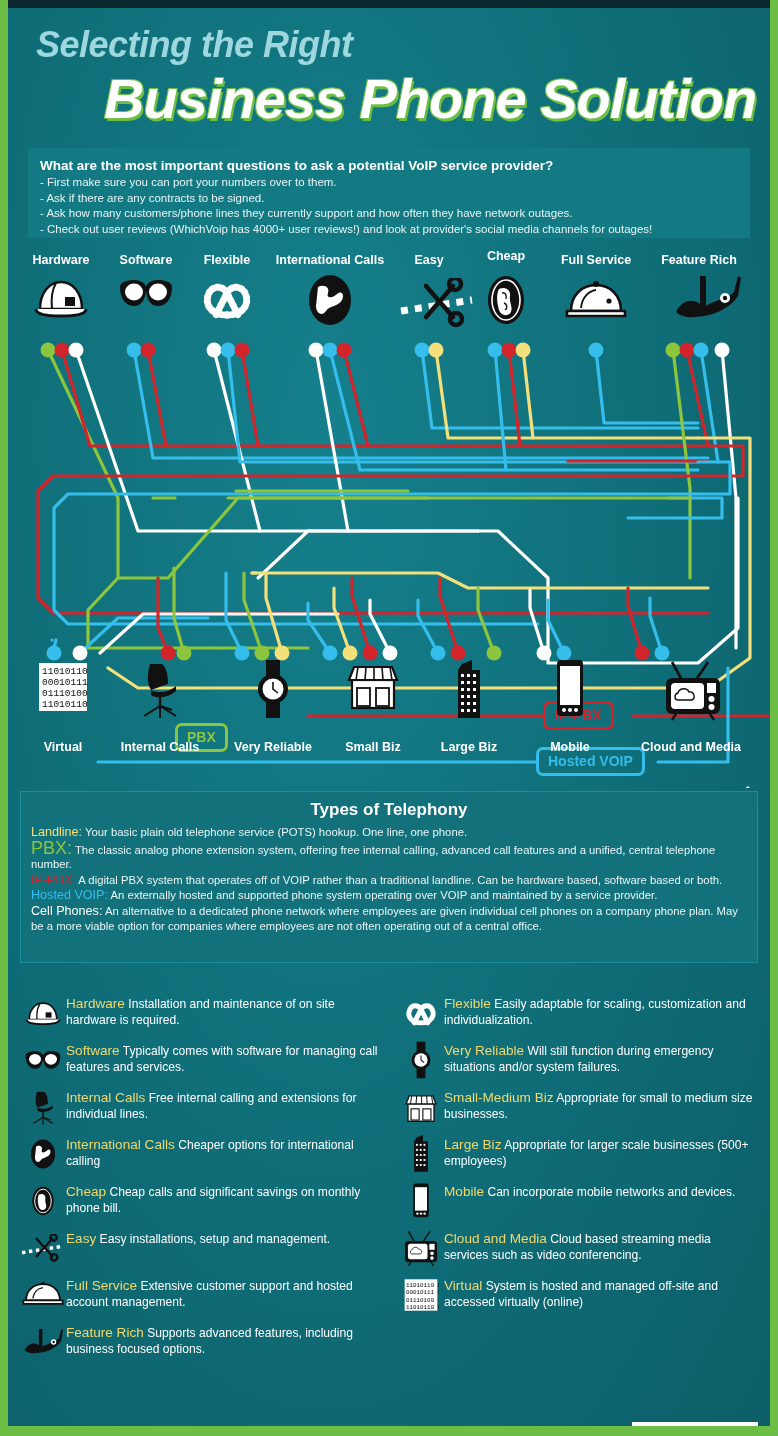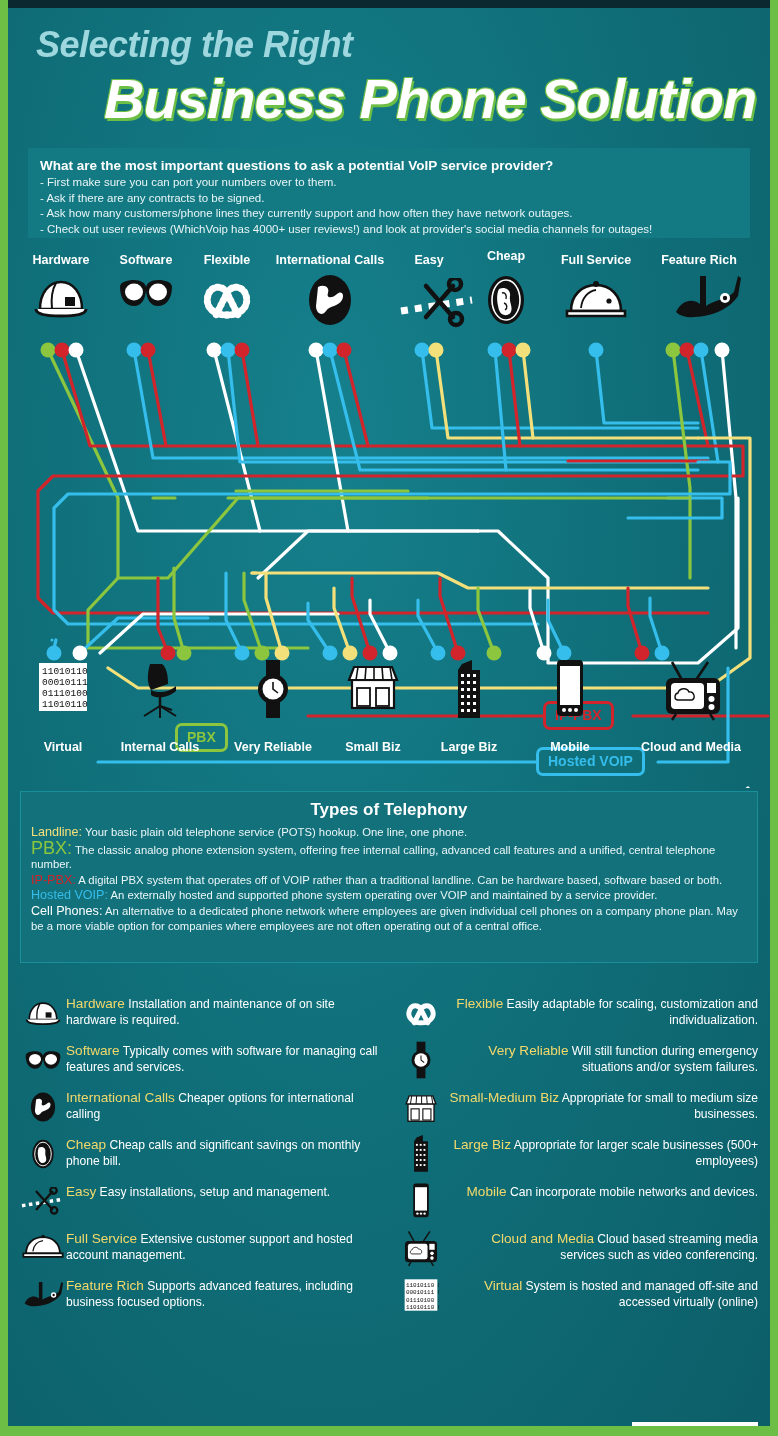--- a/index.html
+++ b/index.html
@@ -76,21 +76,21 @@
   .k-land{color:#f3e07a;font-size:12.6px;}
   .k-pbx{color:#8cc63f;font-size:18px;}
   .k-ippbx{color:#d1252b;font-size:12.6px;}
   .k-hosted{color:#35bdec;font-size:12.6px;}
   .k-cell{color:#ffffff;font-size:12.6px;}
 
   
   #legend{position:absolute;left:12px;top:985px;width:738px;height:410px;}
   .lcol{position:absolute;top:0;width:360px;}
   #lcol-left{left:0;}
-  #lcol-right{left:378px;text-align:right;}
+  #lcol-right{left:378px;}
   .litem{position:relative;display:flex;align-items:flex-start;margin-bottom:7px;}
   .licon{flex:0 0 46px;width:46px;height:40px;display:flex;align-items:center;justify-content:center;}
   .ltext{flex:1;font-size:12.1px;line-height:15.6px;color:#ffffff;padding-top:3px;}
   .lname{color:#f3d96b;font-size:13.6px;}
 
   #logo{
     position:absolute;left:624px;top:1414px;width:126px;height:50px;background:#ffffff;
     display:flex;align-items:center;justify-content:center;
   }
   #logo .bub{
@@ -489,20 +489,36 @@
           <div class="licon">
             <svg width="40" height="24" viewBox="0 0 58 36">
               <path d="M3 12 C3 7 10 5 17 5 C24 5 28 8 29 12 C30 8 34 5 41 5 C48 5 55 7 55 12 C55 24 49 31 41 31 C33 31 30 24 29 16 C28 24 25 31 17 31 C9 31 3 24 3 12 Z" fill="#111"></path>
               <ellipse cx="17" cy="17" rx="9" ry="8" fill="#fff"></ellipse>
               <ellipse cx="41" cy="17" rx="9" ry="8" fill="#fff"></ellipse>
             </svg>
           </div>
           <div class="ltext"><span class="lname">Software</span><span> Typically comes with software for managing call features and services.</span></div>
         </div>
 
+        <div class="litem">
+          <div class="licon">
+            <svg width="34" height="38" viewBox="0 0 56 62">
+              <path d="M18 6 C15 16 15 26 19 32 L36 26 C36 16 34 9 30 6 Z" fill="#111"></path>
+              <path d="M19 32 C26 36 38 34 44 28 L44 33 C36 40 24 41 19 37 Z" fill="#111"></path>
+              <line x1="28" y1="36" x2="28" y2="48" stroke="#111" stroke-width="2.5"></line>
+              <g stroke="#111" stroke-width="2" fill="none">
+                <line x1="28" y1="48" x2="12" y2="58"></line>
+                  <line x1="28" y1="48" x2="28" y2="60"></line>
+                <line x1="28" y1="48" x2="44" y2="58"></line>
+                  <line x1="28" y1="48" x2="40" y2="52"></line>
+              </g>
+            </svg>
+          </div>
+          <div class="ltext"><span class="lname">Internal Calls</span><span> Free internal calling and extensions for individual lines.</span></div>
+        </div>
 
         <div class="litem">
           <div class="licon">
             <svg width="30" height="32" viewBox="0 0 52 54">
               <ellipse cx="26" cy="27" rx="21" ry="25" fill="#111"></ellipse>
               <path d="M14 14 C20 11 26 14 24 20 C22 26 29 25 33 21 C37 17 41 21 38 27 C34 34 26 32 22 38 C18 44 12 40 12 33 Z" fill="#fff"></path>
             </svg>
           </div>
           <div class="ltext"><span class="lname">International Calls</span><span> Cheaper options for international calling</span></div>
         </div>

